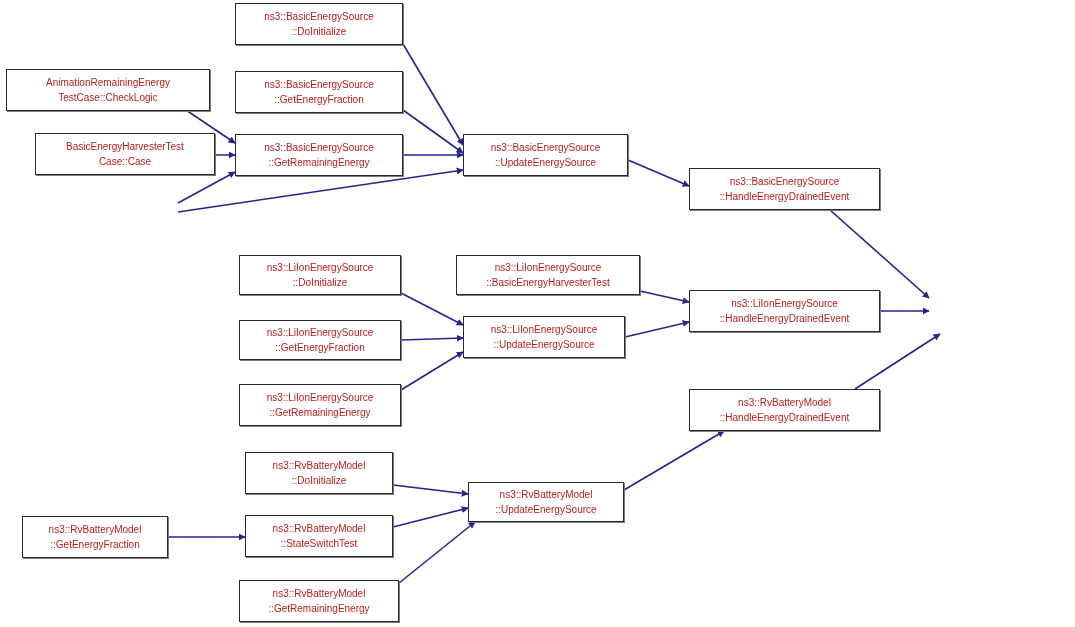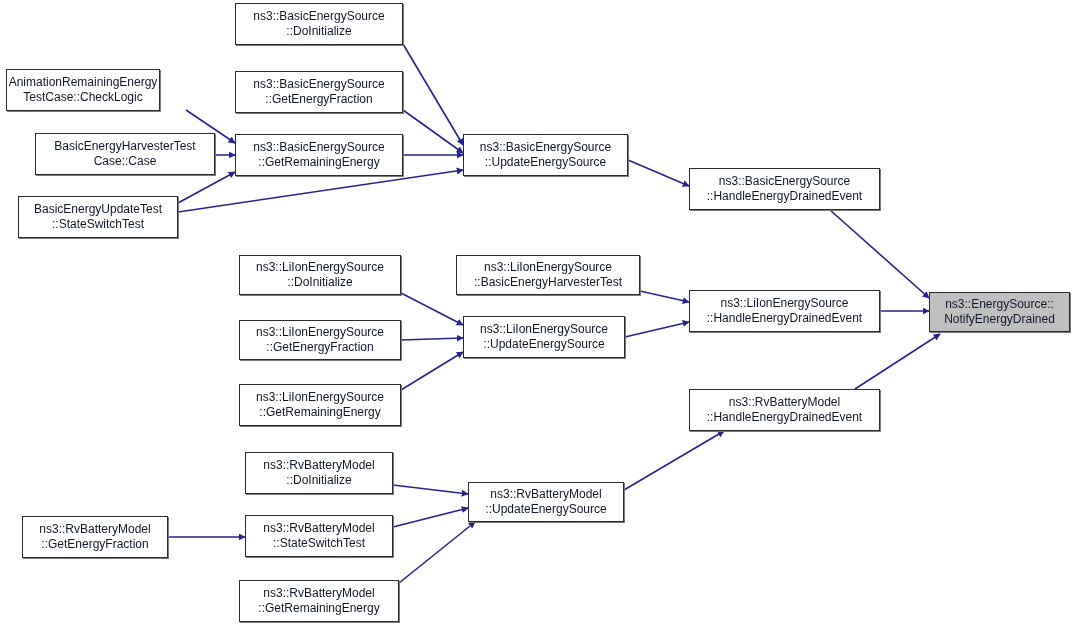--- a/index.html
+++ b/index.html
@@ -26,23 +26,23 @@
   }
   .node {
     position: absolute;
     box-sizing: border-box;
     border: 1px solid #2b2b2b;
     background: #ffffff;
     display: flex;
     flex-direction: column;
     align-items: center;
     justify-content: center;
-    font-size: 12px;
+    font-size: 10px;
     line-height: 15.5px;
-    color: #0f172a;
+    color: #b91c1c;
     text-align: center;
     white-space: nowrap;
     box-shadow: 1px 1px 0 0 #7a7a7a;
     z-index: 2;
   }
   .node.highlight {
     background: #bfbfbf;
   }
   .node .ln {
     display: block;
@@ -77,21 +77,21 @@
       <line x1="624" y1="490" x2="724" y2="431" stroke="#24248f" stroke-width="1.6" marker-end="url(#arrowhead)"></line>
       <line x1="393" y1="485" x2="468" y2="494" stroke="#24248f" stroke-width="1.6" marker-end="url(#arrowhead)"></line>
       <line x1="168" y1="537" x2="245" y2="537" stroke="#24248f" stroke-width="1.6" marker-end="url(#arrowhead)"></line>
       <line x1="393" y1="527" x2="468" y2="508" stroke="#24248f" stroke-width="1.6" marker-end="url(#arrowhead)"></line>
       <line x1="399" y1="583" x2="475" y2="522" stroke="#24248f" stroke-width="1.6" marker-end="url(#arrowhead)"></line>
     </svg>
 <div class="node" style="left: 235px; top: 3px; width: 168px; height: 42px;">
       <span class="ln">ns3::BasicEnergySource</span>
       <span class="ln">::DoInitialize</span>
     </div>
-    <div class="node" style="left: 6px; top: 69px; width: 154px; height: 42px;">
+    <div class="node" style="left: 6px; top: 69px; width: 204px; height: 42px;">
       <span class="ln">AnimationRemainingEnergy</span>
       <span class="ln">TestCase::CheckLogic</span>
     </div>
     <div class="node" style="left: 235px; top: 71px; width: 168px; height: 42px;">
       <span class="ln">ns3::BasicEnergySource</span>
       <span class="ln">::GetEnergyFraction</span>
     </div>
     <div class="node" style="left: 6px; top: 133px; width: 180px; height: 42px; margin-left: 29px;">
       <span class="ln">BasicEnergyHarvesterTest</span>
       <span class="ln">Case::Case</span>
@@ -101,39 +101,31 @@
       <span class="ln">::GetRemainingEnergy</span>
     </div>
     <div class="node" style="left: 463px; top: 134px; width: 165px; height: 42px;">
       <span class="ln">ns3::BasicEnergySource</span>
       <span class="ln">::UpdateEnergySource</span>
     </div>
     <div class="node" style="left: 689px; top: 168px; width: 191px; height: 42px;">
       <span class="ln">ns3::BasicEnergySource</span>
       <span class="ln">::HandleEnergyDrainedEvent</span>
     </div>
-    <div class="node" style="left: 18px; top: 196px; width: 160px; height: 42px;">
-      <span class="ln">BasicEnergyUpdateTest</span>
-      <span class="ln">::StateSwitchTest</span>
-    </div>
     <div class="node" style="left: 239px; top: 255px; width: 162px; height: 40px;">
       <span class="ln">ns3::LiIonEnergySource</span>
       <span class="ln">::DoInitialize</span>
     </div>
     <div class="node" style="left: 456px; top: 255px; width: 184px; height: 40px;">
       <span class="ln">ns3::LiIonEnergySource</span>
       <span class="ln">::BasicEnergyHarvesterTest</span>
     </div>
     <div class="node" style="left: 689px; top: 290px; width: 191px; height: 42px;">
       <span class="ln">ns3::LiIonEnergySource</span>
       <span class="ln">::HandleEnergyDrainedEvent</span>
-    </div>
-    <div class="node highlight" style="left: 929px; top: 292px; width: 141px; height: 40px;">
-      <span class="ln">ns3::EnergySource::</span>
-      <span class="ln">NotifyEnergyDrained</span>
     </div>
     <div class="node" style="left: 239px; top: 320px; width: 162px; height: 40px;">
       <span class="ln">ns3::LiIonEnergySource</span>
       <span class="ln">::GetEnergyFraction</span>
     </div>
     <div class="node" style="left: 463px; top: 316px; width: 162px; height: 42px;">
       <span class="ln">ns3::LiIonEnergySource</span>
       <span class="ln">::UpdateEnergySource</span>
     </div>
     <div class="node" style="left: 239px; top: 384px; width: 162px; height: 42px;">

